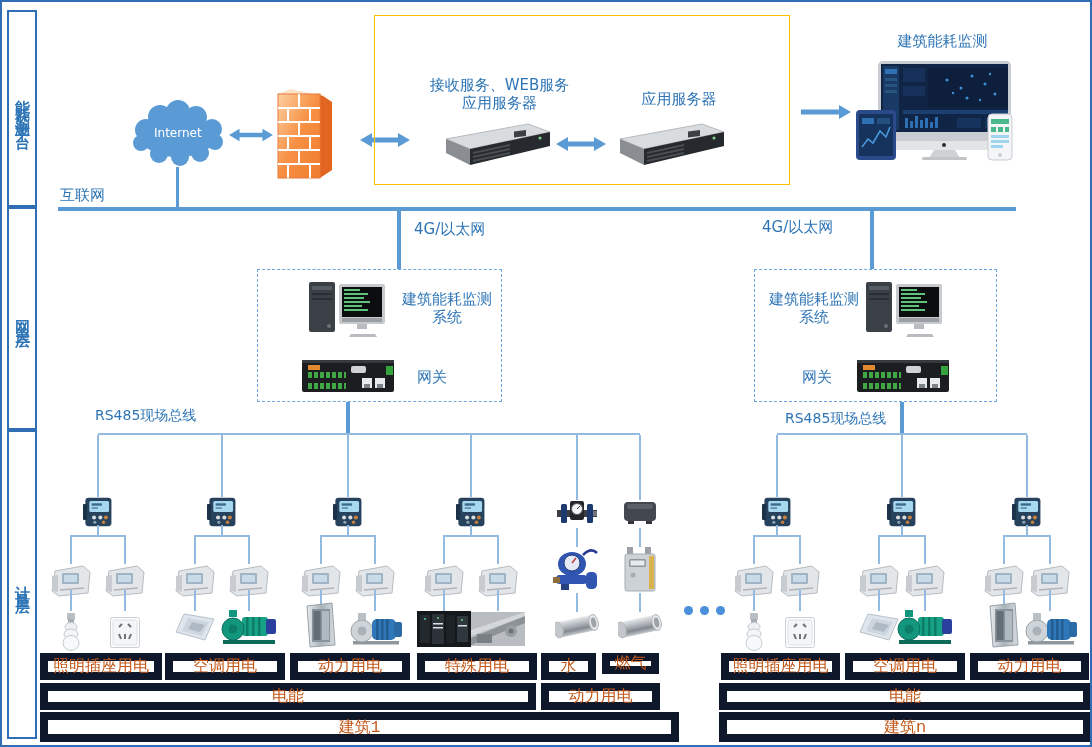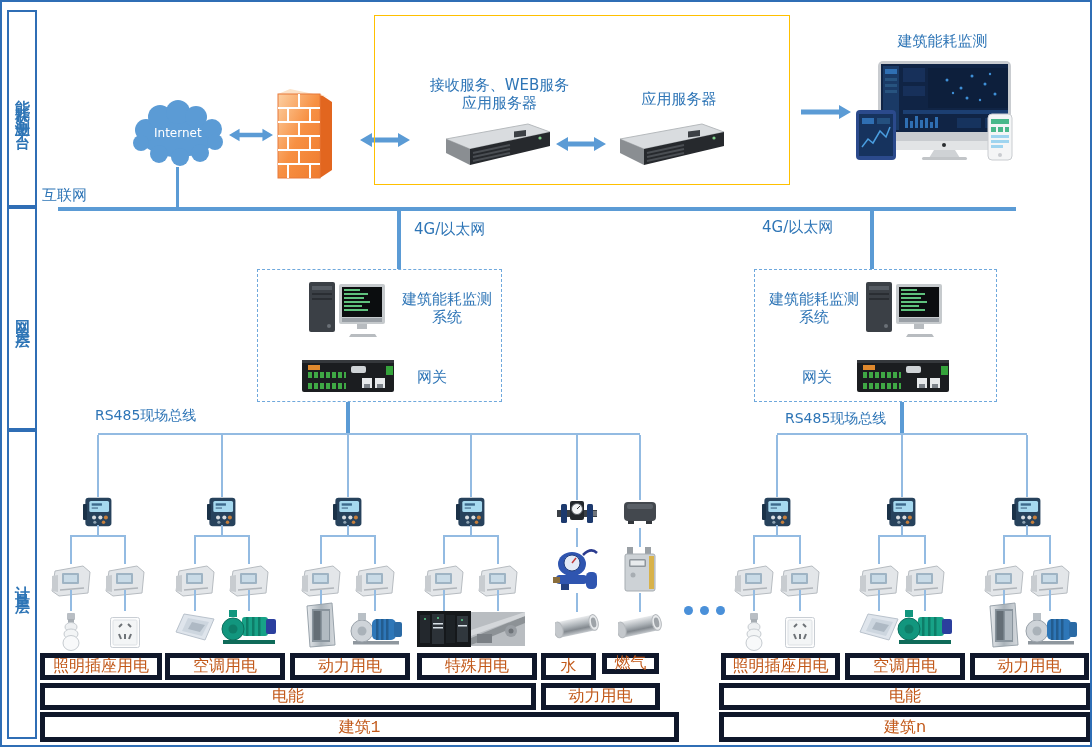--- a/index.html
+++ b/index.html
@@ -7,21 +7,21 @@
   .abs{position:absolute;}
   .side-box{position:absolute;left:5px;width:30px;border:2px solid #2f6eb5;background:#fff;box-sizing:border-box;
             display:flex;align-items:center;justify-content:center;writing-mode:vertical-rl;text-orientation:upright;
             color:#2e75b6;font-size:15px;font-weight:600;letter-spacing:7px;}
   .blab{position:absolute;color:#2e75b6;font-size:15px;white-space:nowrap;line-height:18px;}
   .blab.center{text-align:center;}
   .hl,.vl{position:absolute;background:#93bbe2;}
   .thick{background:#5b9bd5;}
   .dashbox{position:absolute;border:1px dashed #6fa8dc;background:#fff;box-sizing:border-box;}
   .ybox{position:absolute;border:1px solid #ffc000;box-sizing:border-box;}
-  .tcell{position:absolute;border:5px solid #0f172a;background:#fff;color:#c2591a;font-size:16px;
+  .tcell{position:absolute;border:8px solid #0f172a;background:#fff;color:#c2591a;font-size:16px;
          display:flex;align-items:center;justify-content:center;box-sizing:border-box;white-space:nowrap;}
   .dot{position:absolute;width:9px;height:9px;border-radius:50%;background:#4a90d9;}
   .cloudtxt{position:absolute;color:#fff;font-size:12px;}
   svg.spr{display:block;}
 </style>
 </head>
 <body>
 
 <div id="diagram">
 
@@ -413,21 +413,21 @@
   <svg class="spr abs" style="left:875px;top:58px" width="135" height="100">
       <use href="#sym-imac"></use>
     </svg>
   <svg class="spr abs" style="left:853px;top:107px" width="42" height="52">
       <use href="#sym-tablet"></use>
     </svg>
   <svg class="spr abs" style="left:985px;top:111px" width="26" height="48">
       <use href="#sym-phone"></use>
     </svg>
 
-  <div class="blab" style="left:40px;top:184px">互联网</div>
+  <div class="blab" style="left:58px;top:184px">互联网</div>
   <div class="hl thick" style="left:56px;top:205px;width:958px;height:4px"></div>
 
   <div class="vl thick" style="left:395px;top:209px;width:4px;height:59px"></div>
   <div class="blab" style="left:412px;top:218px">4G/以太网</div>
   <div class="vl thick" style="left:868px;top:209px;width:4px;height:59px"></div>
   <div class="blab" style="left:760px;top:216px">4G/以太网</div>
 
   <div class="dashbox" style="left:255px;top:267px;width:245px;height:133px"></div>
   <svg class="spr abs" style="left:305px;top:278px" width="80" height="58">
       <use href="#sym-pc"></use>

